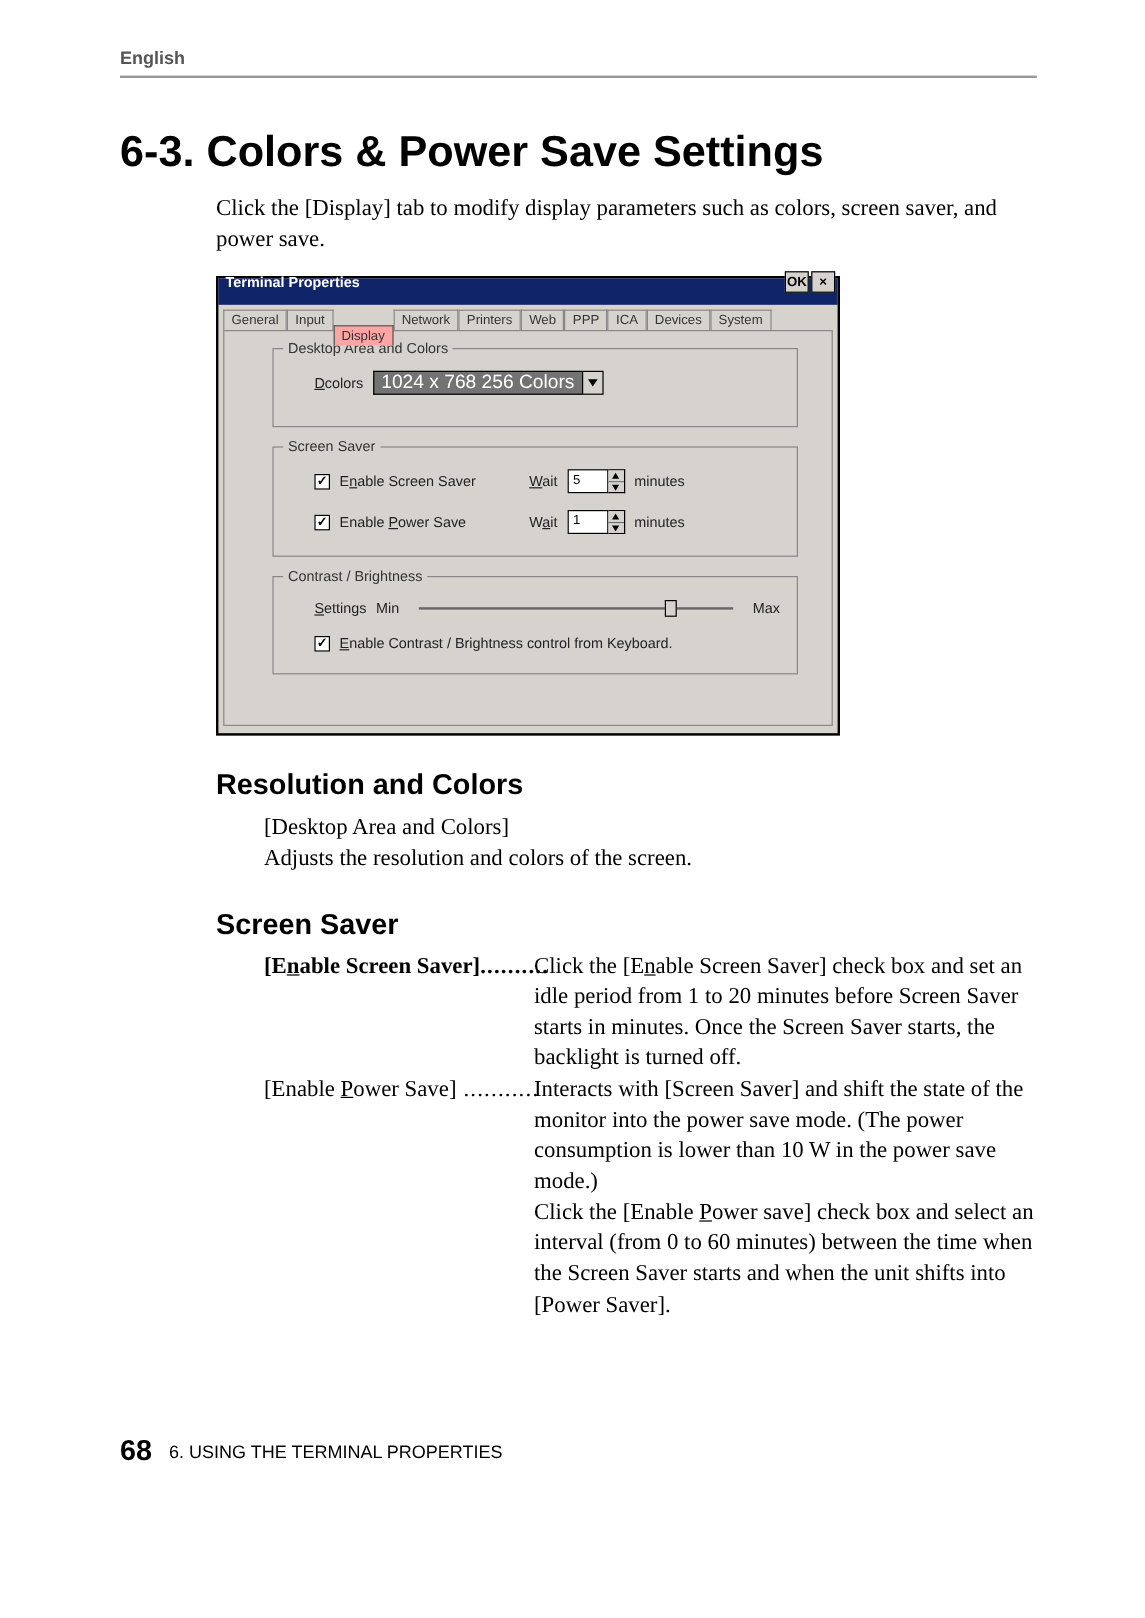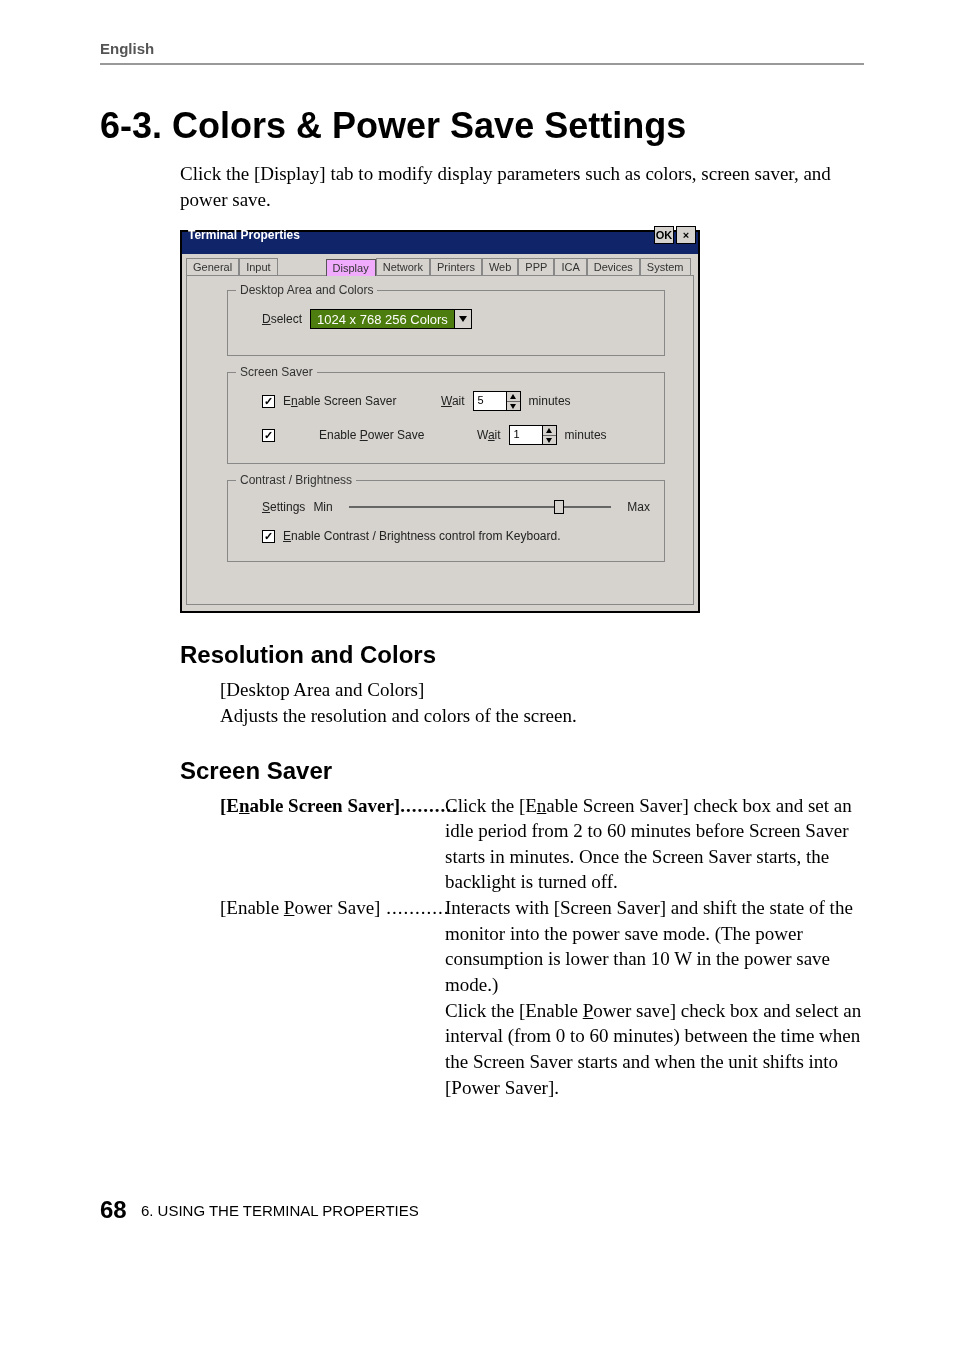--- a/index.html
+++ b/index.html
@@ -22,31 +22,31 @@
   .footer .pn { font-weight: bold; font-size: 24px; margin-right: 10px; vertical-align: -2px; }
 
   
   .dialog-wrap { margin-left: 80px; }
   .dialog { width: 520px; border: 2px solid #000; font-family: Tahoma, Arial, sans-serif; font-size: 12px; background: #d6d3ce; color: #000; }
   .titlebar { display: flex; align-items: center; background: #10246a; color: #fff; height: 22px; padding: 0 2px 16px 6px; }
   .titlebar .tt { font-weight: bold; flex: 1; font-size: 12px; }
   .titlebar .btn { width: 20px; height: 18px; background: #d6d3ce; border: 1px solid #000; margin-left: 2px; display: flex; align-items: center; justify-content: center; font-weight: bold; color: #000; font-size: 11px; line-height: 1; }
   .tabs { display: flex; padding: 4px 16px 0 4px; gap: 0; }
   .tab { border: 1px solid #888; border-bottom: none; padding: 2px 6px; background: #d6d3ce; font-size: 11px; color: #333; position: relative; }
-  .tab.active { background: #f0abfc; border-color: #555; z-index: 2; top: 1px; margin-left: 48px; }
+  .tab.active { background: #fca5a5; border-color: #555; z-index: 2; top: 13px; }
   .panel { border: 1px solid #888; margin: 0 4px 6px 4px; padding: 14px 28px 16px 40px; background: #d6d3ce; min-height: 330px; }
 
   .grp { border: 1px solid #888; padding: 14px 14px 14px 14px; margin-bottom: 16px; position: relative; }
   .grp-title { position: absolute; top: -8px; left: 8px; background: #d6d3ce; padding: 0 4px; font-size: 12px; color: #333; }
   .row { display: flex; align-items: center; gap: 8px; margin: 4px 0; }
   .lbl { color: #222; }
   .uline { text-decoration: underline; }
 
   .combo { display: inline-flex; align-items: stretch; height: 20px; }
-  .combo .cv { background: #4d7c0f; color: #fff; padding: 2px 6px; font-size: 13px; min-width: 140px; display: flex; align-items: center; border: 1px solid #000; border-right: none; }
+  .combo .cv { background: #737373; color: #fff; padding: 2px 6px; font-size: 16px; min-width: 140px; display: flex; align-items: center; border: 1px solid #000; border-right: none; }
   .combo .cb { width: 18px; background: #d6d3ce; border: 1px solid #000; display: flex; align-items: center; justify-content: center; }
   .tri-down { width: 0; height: 0; border-left: 4px solid transparent; border-right: 4px solid transparent; border-top: 6px solid #000; }
 
   .chk { width: 13px; height: 13px; border: 1px solid #000; background: #fff; display: inline-flex; align-items: center; justify-content: center; font-size: 11px; line-height: 1; }
   .chk.checked::before { content: "✓"; font-weight: bold; }
 
   .spin { display: inline-flex; align-items: stretch; height: 20px; }
   .spin .sv { width: 34px; background: #fff; border: 1px solid #000; padding: 2px 4px; font-size: 11px; }
   .spin .arrows { width: 14px; display: flex; flex-direction: column; border: 1px solid #000; border-left: none; }
   .spin .ar { flex: 1; background: #d6d3ce; display: flex; align-items: center; justify-content: center; border-bottom: 1px solid #666; }
@@ -89,21 +89,21 @@
         <div class="tab">PPP</div>
         <div class="tab">ICA</div>
         <div class="tab">Devices</div>
         <div class="tab">System</div>
       </div>
       <div class="panel">
 
         <div class="grp" style="padding-bottom:22px;">
           <div class="grp-title">Desktop Area and Colors</div>
           <div class="row indent">
-            <span class="lbl"><span class="uline">D</span><span>select</span></span>
+            <span class="lbl"><span class="uline">D</span><span>colors</span></span>
             <div class="combo">
               <div class="cv">1024 x 768 256 Colors</div>
               <div class="cb">
                   <div class="tri-down"></div>
                 </div>
             </div>
           </div>
         </div>
 
         <div class="grp">
@@ -122,21 +122,21 @@
                 <div class="ar">
                     <div class="tri-dn"></div>
                   </div>
               </div>
             </div>
             <span class="lbl">minutes</span>
           </div>
 
           <div class="row indent">
             <span class="chk checked"></span>
-            <span class="lbl" style="min-width:150px;margin-left:36px;"><span>Enable </span><span class="uline">P</span><span>ower Save</span></span>
+            <span class="lbl" style="min-width:150px;"><span>Enable </span><span class="uline">P</span><span>ower Save</span></span>
             <span class="lbl"><span>W</span><span class="uline">a</span><span>it</span></span>
             <div class="spin">
               <div class="sv">1</div>
               <div class="arrows">
                 <div class="ar">
                     <div class="tri-up"></div>
                   </div>
                 <div class="ar">
                     <div class="tri-dn"></div>
                   </div>
@@ -173,21 +173,21 @@
     <div class="def-row">
       <span class="def-desc">Adjusts the resolution and colors of the screen.</span>
     </div>
   </div>
 
   <h2 class="h2">Screen Saver</h2>
   <div class="def">
 
     <div class="def-row">
       <span class="def-term" style="width:225px;font-weight:bold;"><span>[E</span><span class="ulc">n</span><span>able Screen Saver]</span><span class="dots">..........</span></span>
-      <span class="def-desc"><span>Click the [E</span><span class="ulc">n</span><span>able Screen Saver] check box and set an idle period from 2 to 60 minutes before Screen Saver starts in minutes.  Once the Screen Saver starts, the backlight is turned off.</span></span>
+      <span class="def-desc"><span>Click the [E</span><span class="ulc">n</span><span>able Screen Saver] check box and set an idle period from 1 to 20 minutes before Screen Saver starts in minutes.  Once the Screen Saver starts, the backlight is turned off.</span></span>
     </div>
 
     <div class="def-row">
       <span class="def-term" style="width:225px;"><span>[Enable </span><span class="ulc">P</span><span>ower Save]</span><span class="dots"> ...........</span></span>
       <span class="def-desc">
         <span>Interacts with [Screen Saver] and shift the state of the monitor into the power save mode.  (The power consumption is lower than 10 W in the power save mode.)</span><br>
         <span>Click the [Enable </span><span class="ulc">P</span><span>ower save] check box and select an interval (from 0 to 60 minutes) between the time when the Screen Saver starts and when the unit shifts into [Power Saver].</span>
       </span>
     </div>
   </div>

